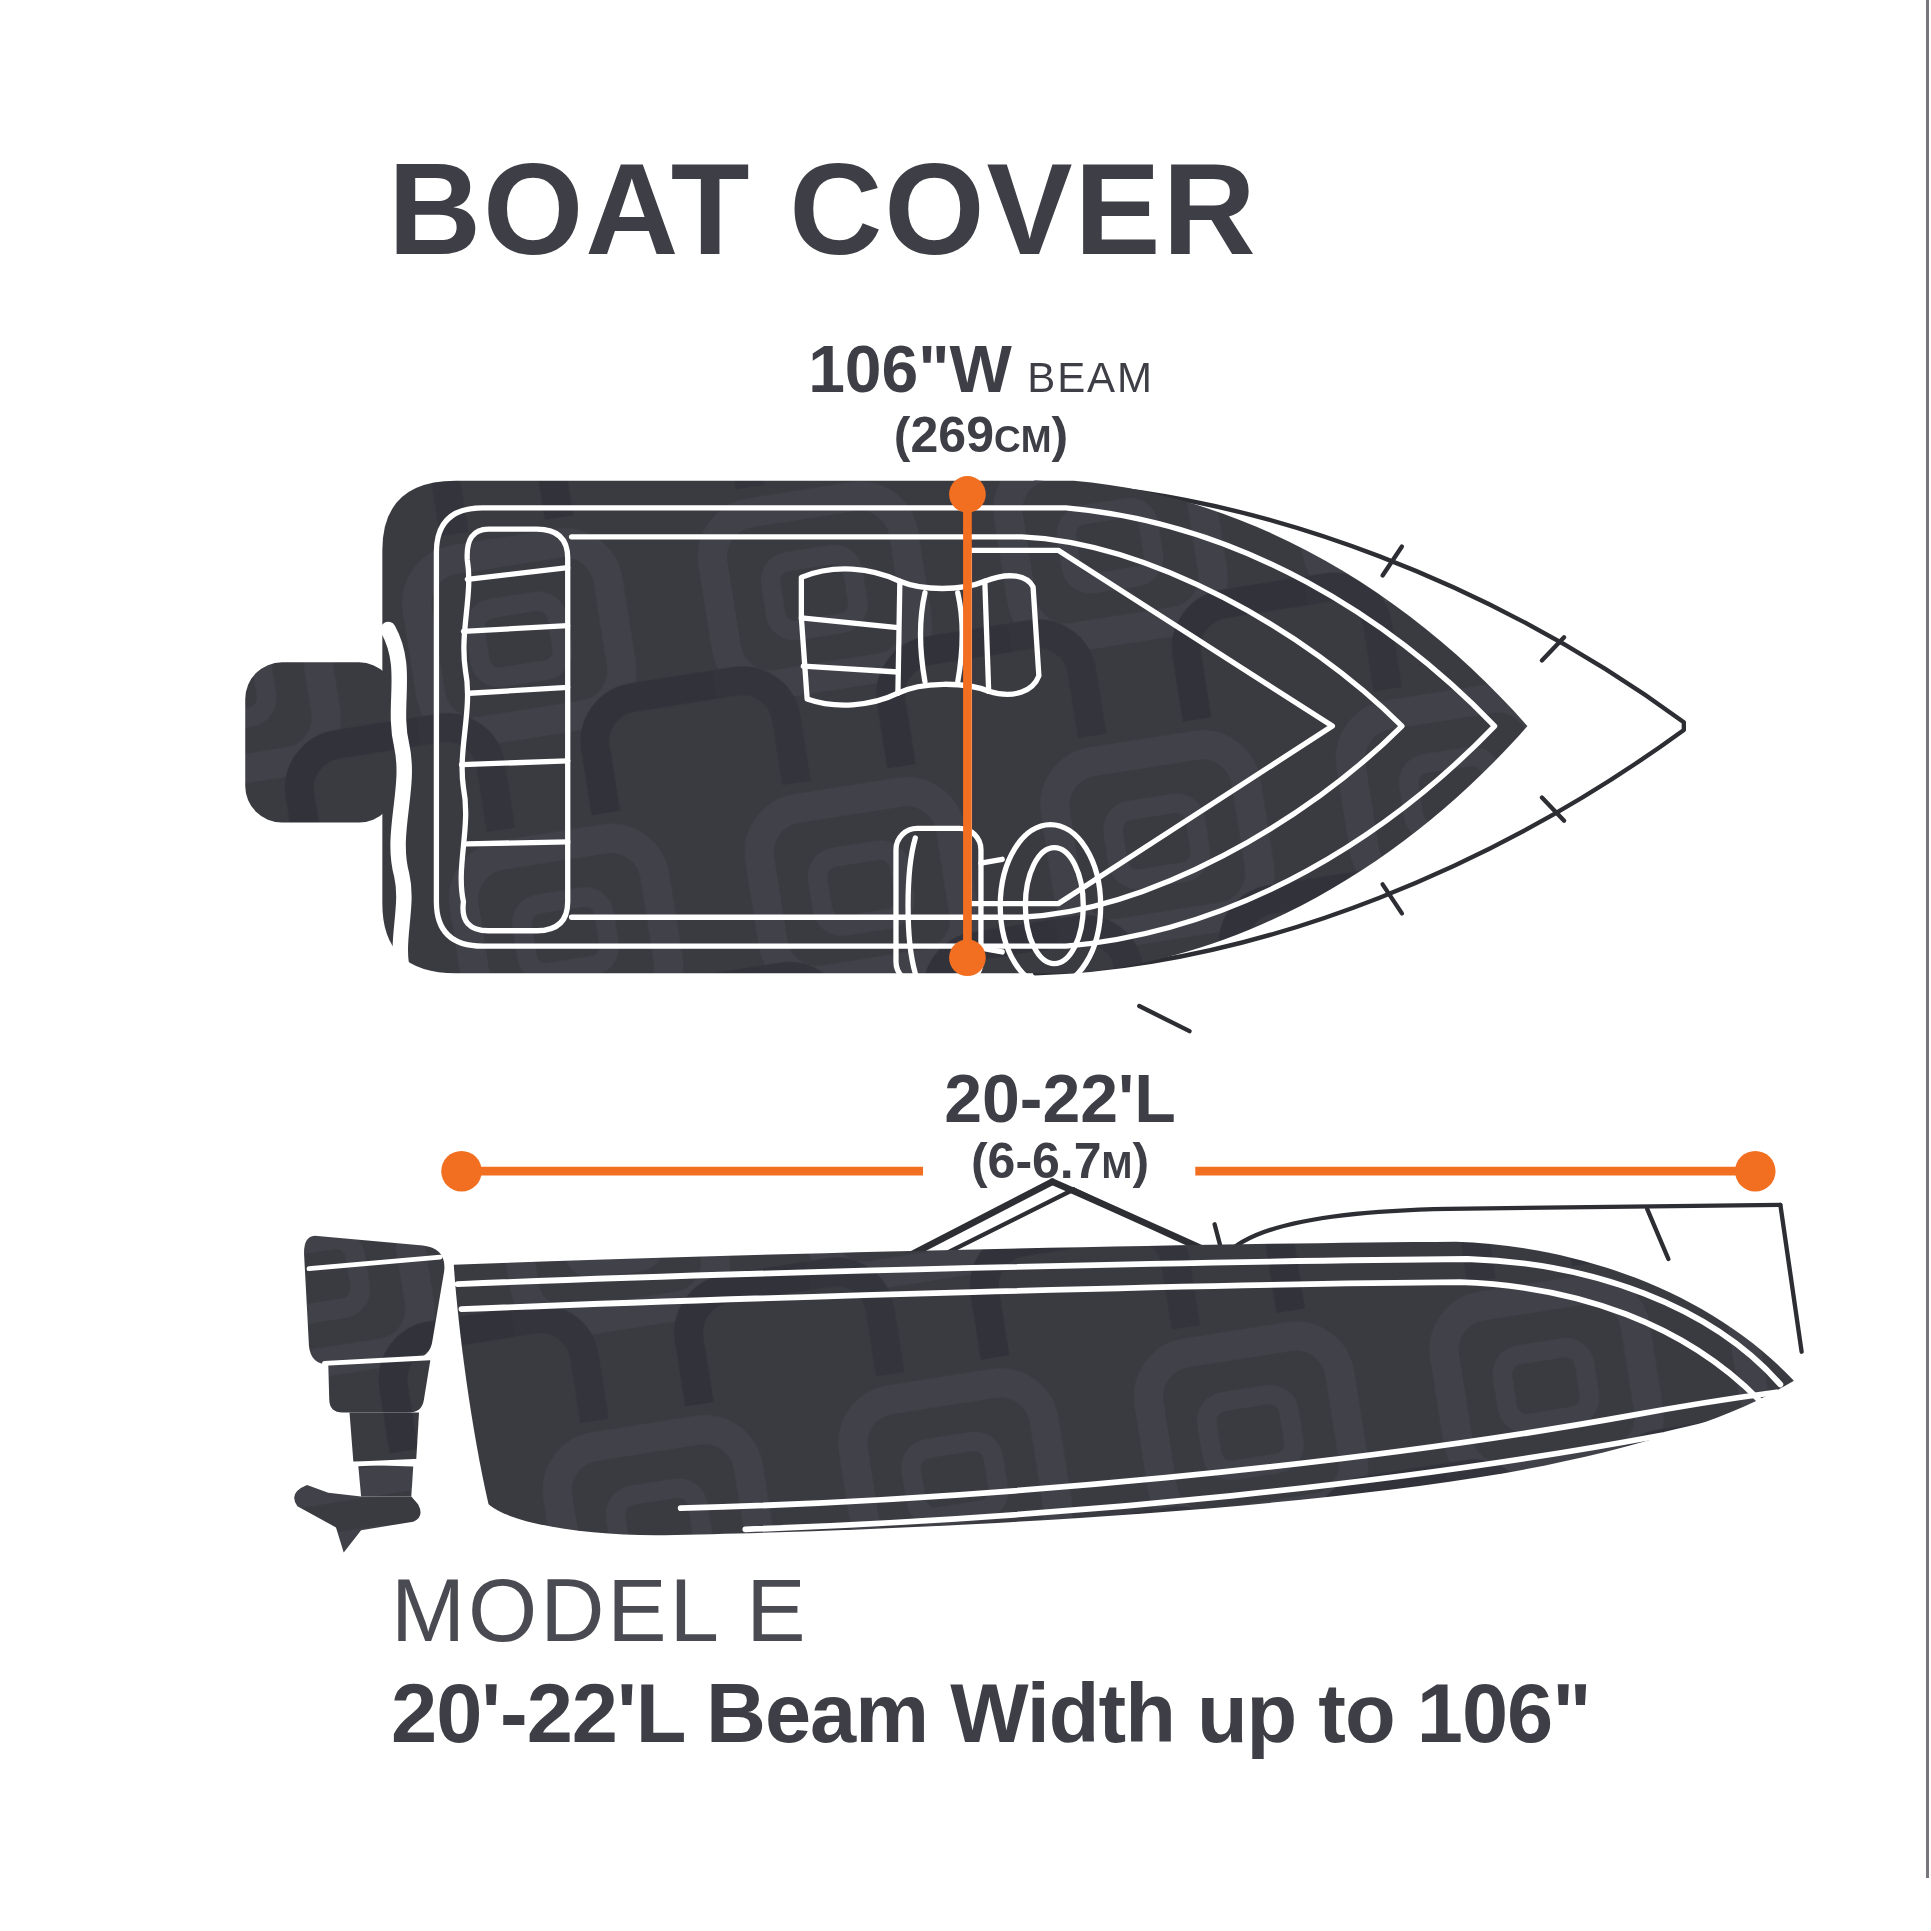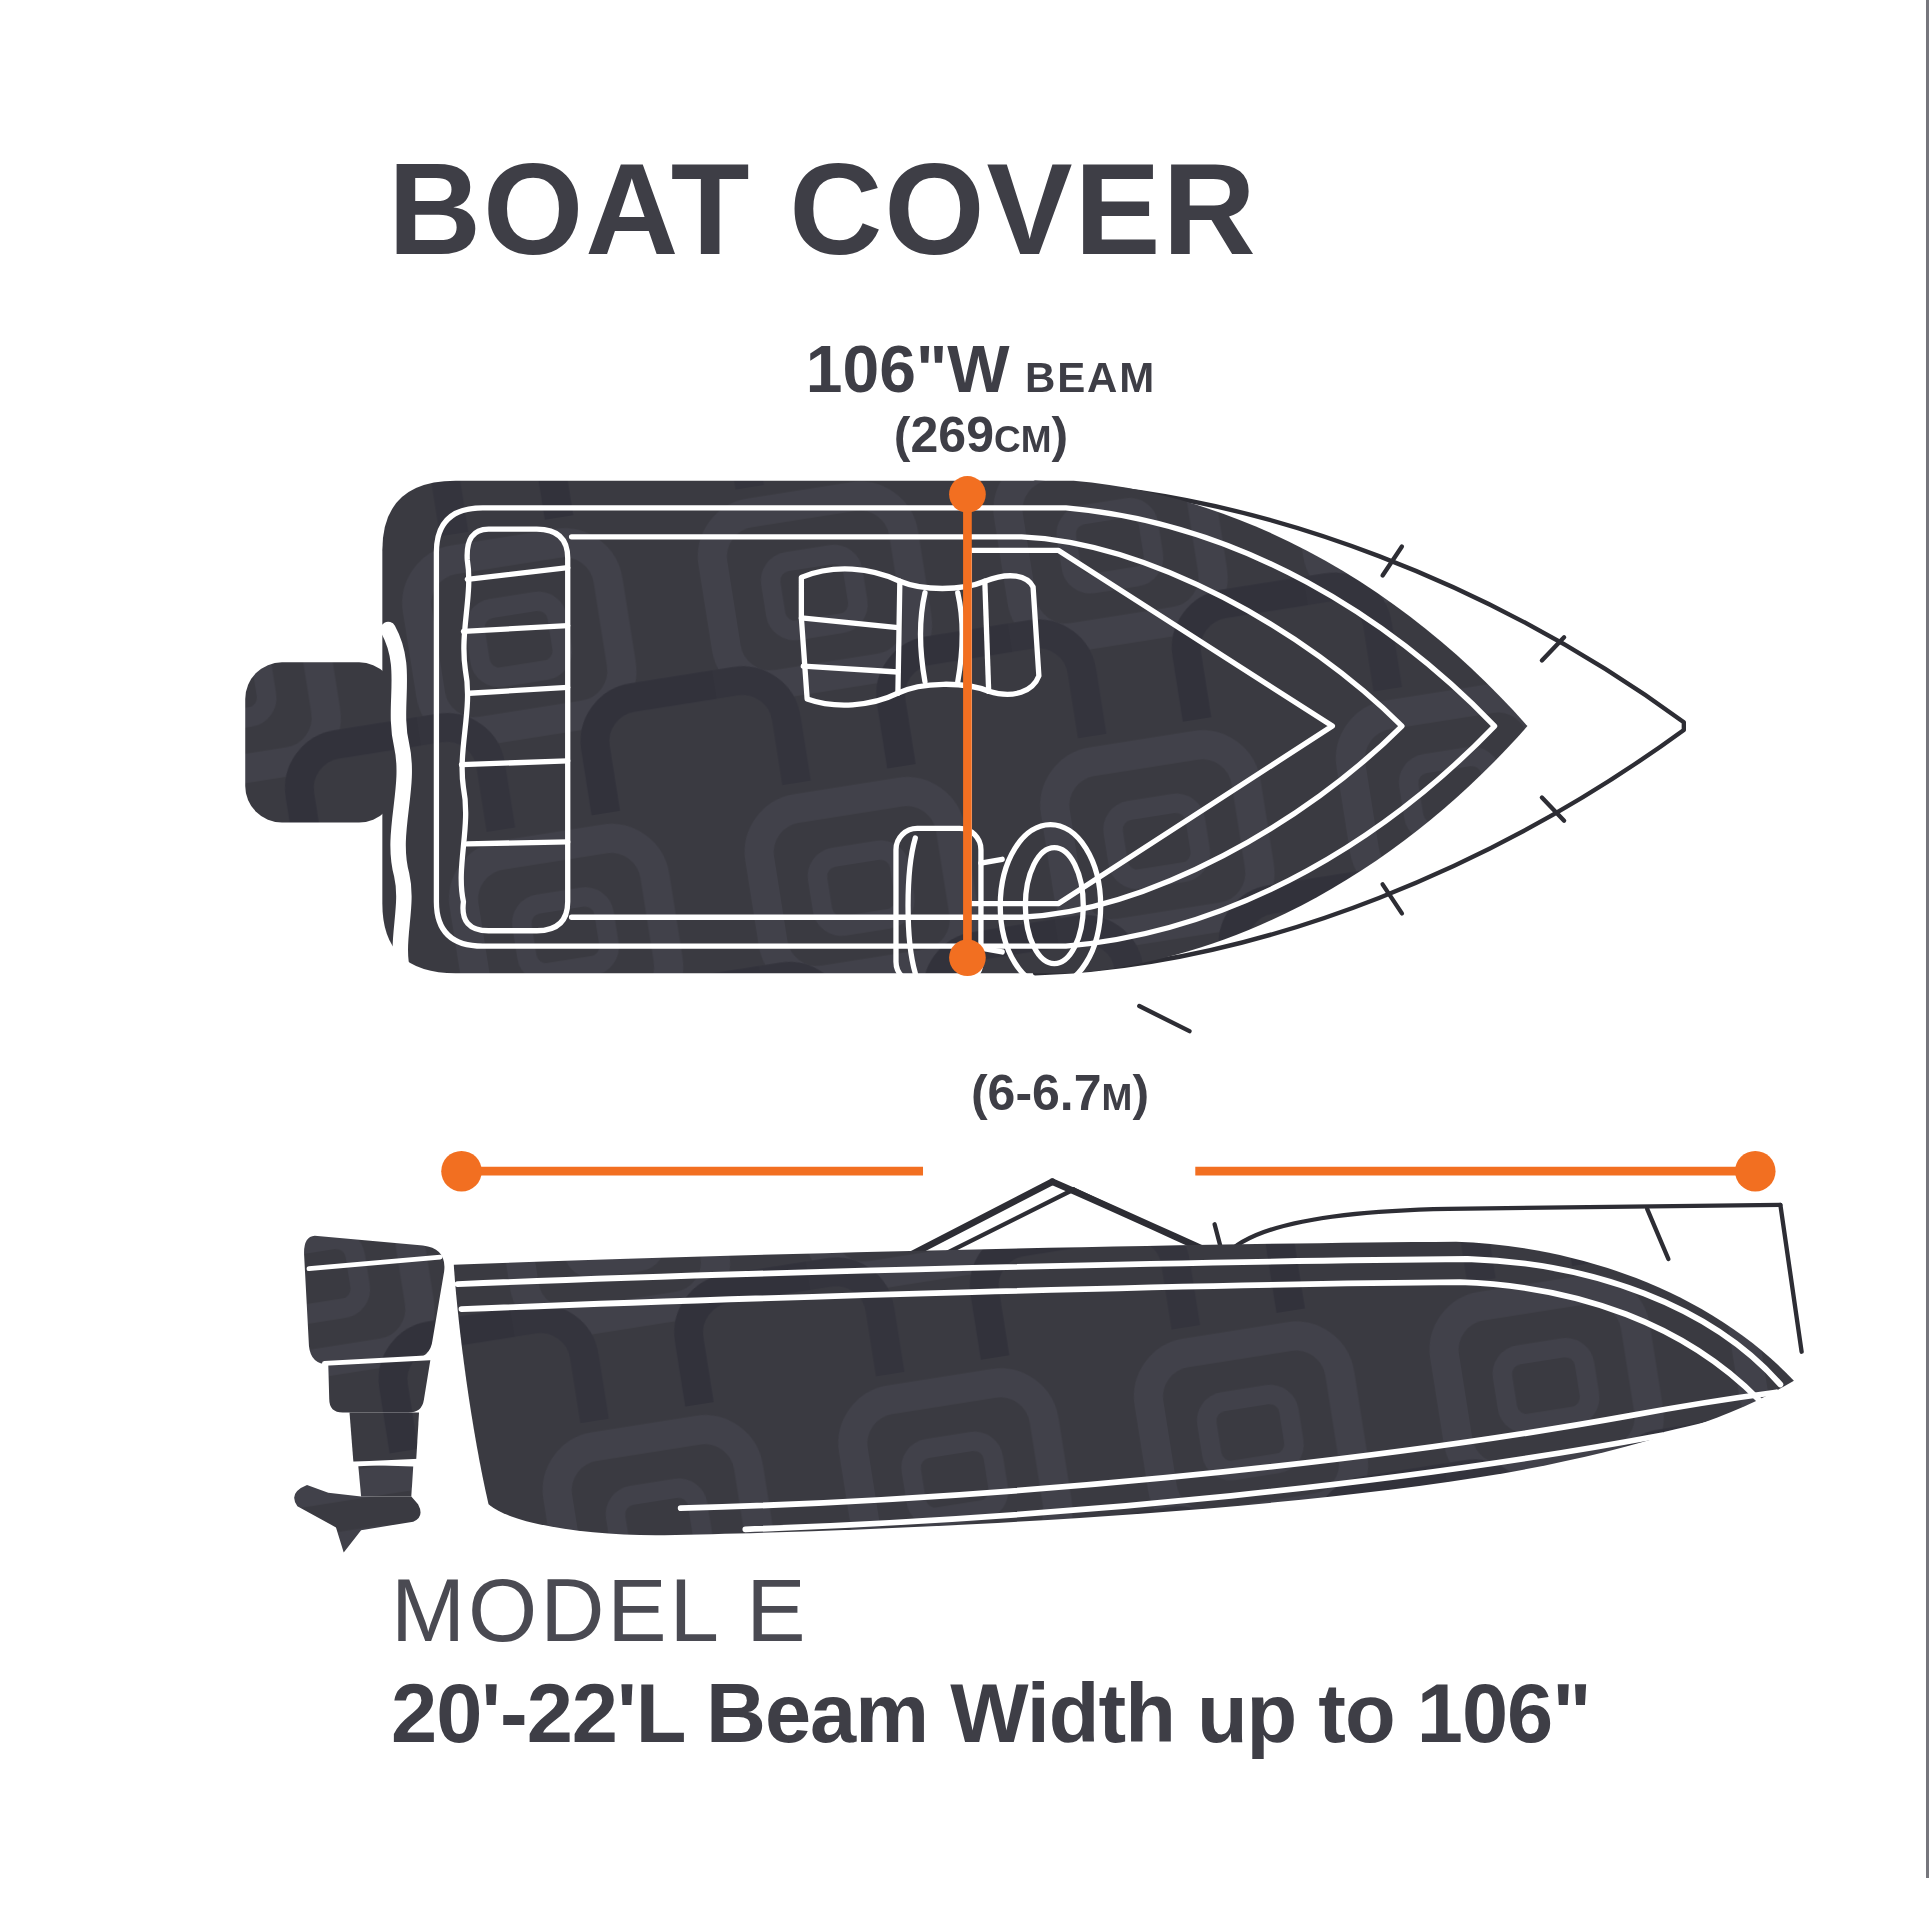--- a/index.html
+++ b/index.html
@@ -17,21 +17,21 @@
   .thin7{fill:none;stroke:#2d2d34;stroke-width:7;stroke-linecap:round;}
   .orange-line{stroke:var(--accent_orange,#F26F21);stroke-width:9;fill:none;}
   .orange-dot{fill:var(--accent_orange,#F26F21);}
   
   .title{
     position:absolute;left:388px;top:145px;line-height:1;
     font-size:129px;font-weight:700;letter-spacing:1.9px;color:var(--text_dark,#3E3E46);white-space:nowrap;
   }
   .beam-block{position:absolute;left:981px;top:336px;transform:translateX(-50%);text-align:center;color:var(--text_dark,#3E3E46);white-space:nowrap;}
   .beam-block .line1{font-size:66px;font-weight:700;line-height:1;}
-  .beam-block .unit-tag{font-size:42px;font-weight:700;margin-left:15.4px;letter-spacing:1.9px;}
+  .beam-block .unit-tag{font-size:42px;font-weight:400;margin-left:15.4px;letter-spacing:1.9px;}
   .beam-block .line2{font-size:50px;font-weight:700;line-height:1;margin-top:7.7px;}
   .beam-block .small-unit{font-size:37px;}
   .length-block{position:absolute;left:1060px;top:1064px;transform:translateX(-50%);text-align:center;color:var(--text_dark,#3E3E46);white-space:nowrap;}
   .length-block .line1{font-size:68px;font-weight:700;line-height:1;}
   .length-block .line2{font-size:50px;font-weight:700;line-height:1;margin-top:4px;}
   .length-block .small-unit{font-size:37px;}
   .footer{position:absolute;left:391px;top:1566px;color:var(--text_dark,#3E3E46);white-space:nowrap;}
   .footer .model{font-size:89px;font-weight:400;letter-spacing:2.9px;color:#4a4a52;line-height:1;}
   .footer .fits{font-size:58px;font-weight:700;line-height:1;margin-top:35px;}
   .footer .size{font-size:83px;font-weight:700;line-height:1;margin-top:17.4px;letter-spacing:-1px;}
@@ -168,20 +168,21 @@
   </svg>
 
   <div class="title">BOAT COVER</div>
 
   <div class="beam-block">
     <div class="line1"><span>106"W</span><span class="unit-tag">BEAM</span></div>
     <div class="line2"><span>(269</span><span class="small-unit">CM</span><span>)</span></div>
   </div>
 
   <div class="length-block">
+    <div class="line1">20-22'L</div>
     <div class="line2"><span>(6-6.7</span><span class="small-unit">M</span><span>)</span></div>
   </div>
 
   <div class="footer">
     <div class="model">MODEL E</div>
     <div class="size">20'-22'L Beam Width up to 106"</div>
   </div>
 
   <div class="edge-line"></div>
 </div>

